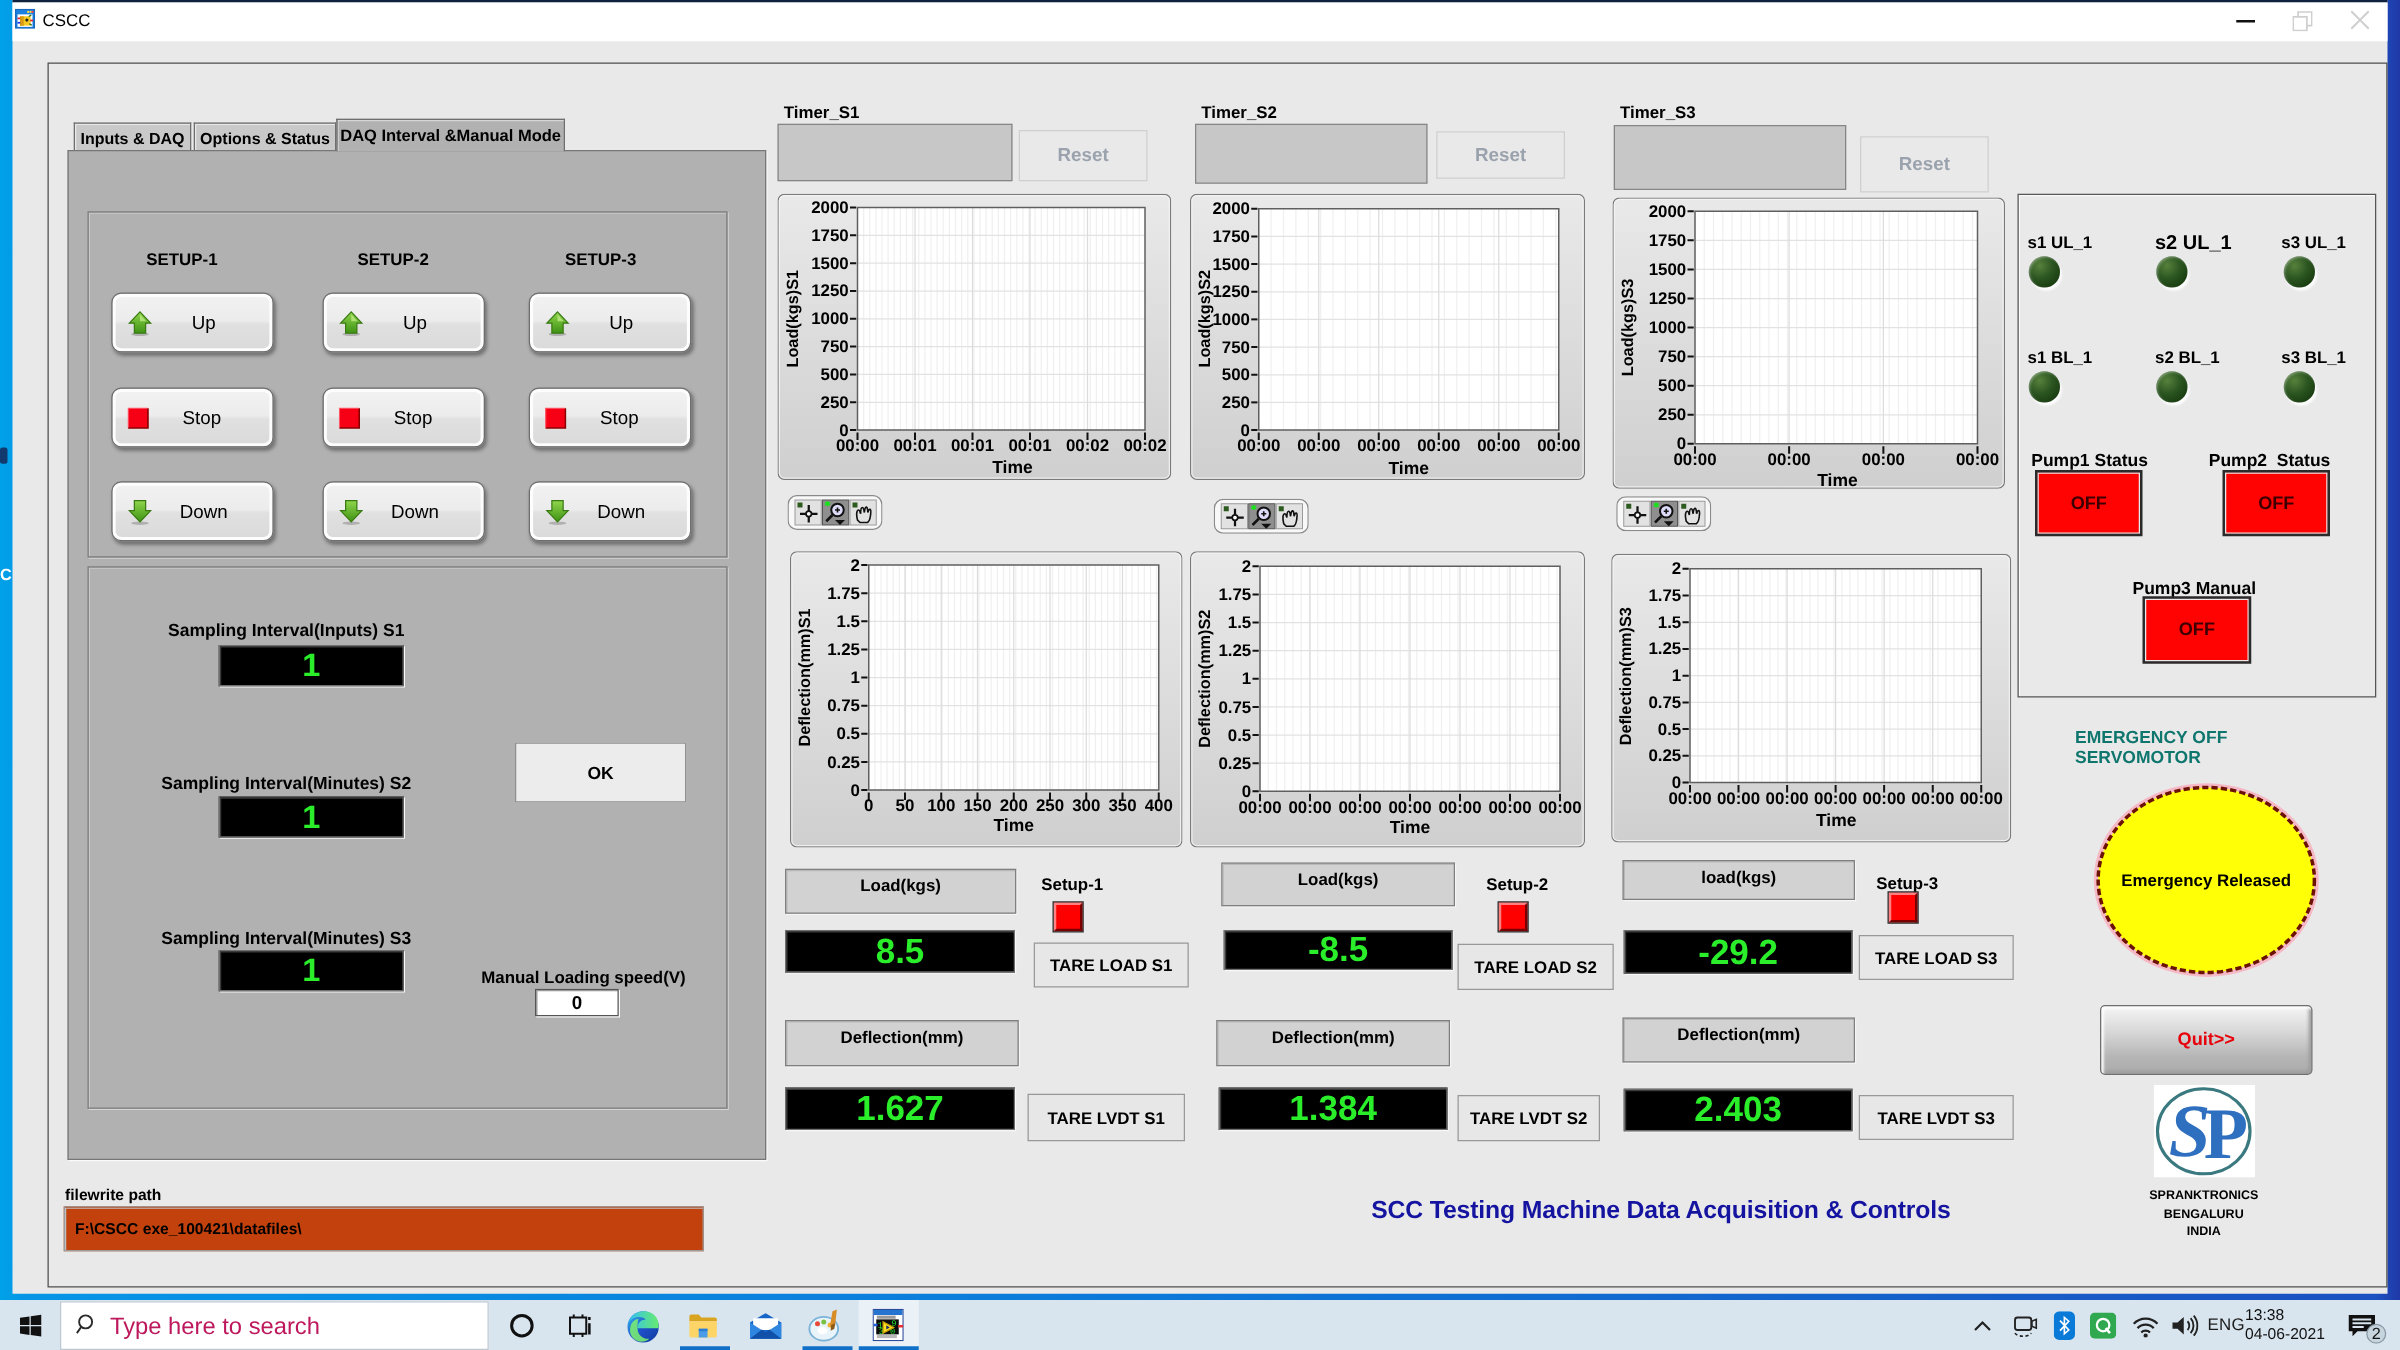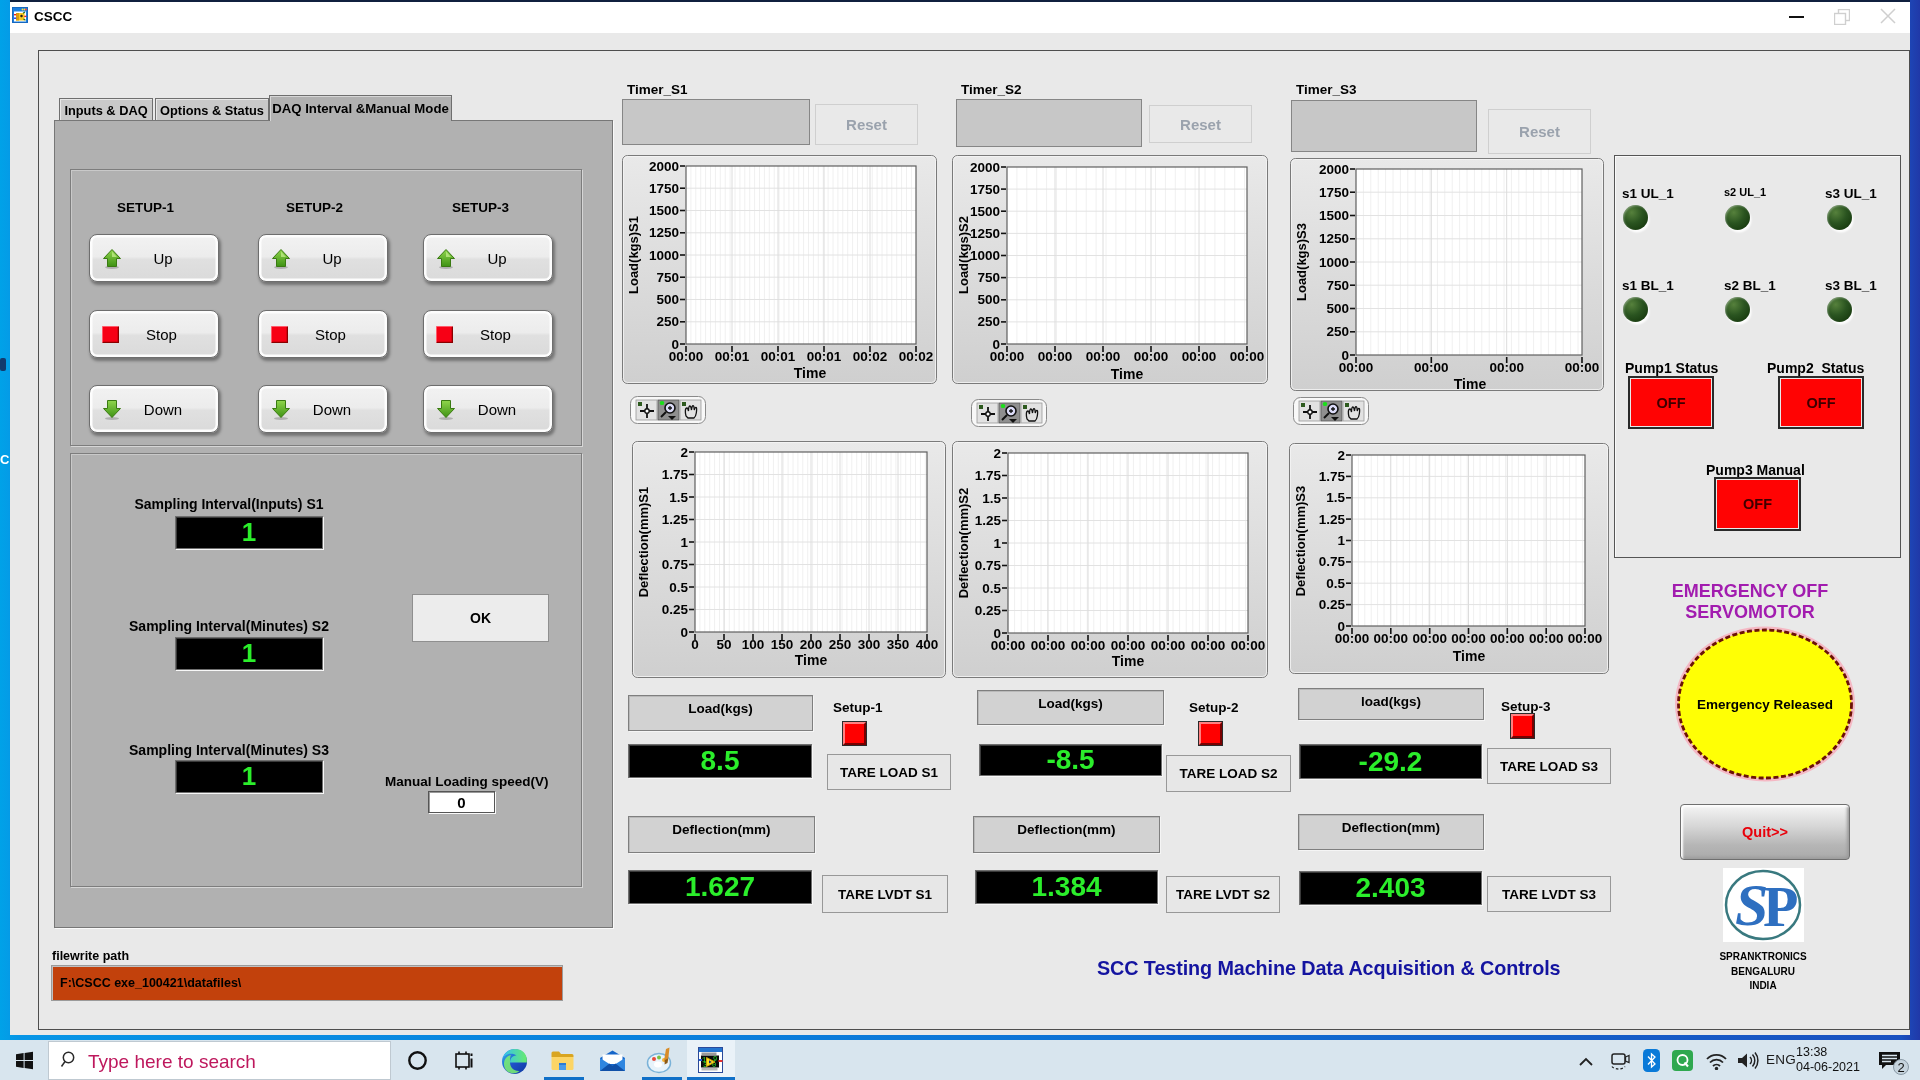--- a/index.html
+++ b/index.html
@@ -30,21 +30,21 @@
     <circle cx="14" cy="2.5" r="0.9" fill="#ff4040"></circle>
 <rect x="4" y="6" width="8.5" height="7.5" fill="#f5c820"></rect>
 <path d="M4 6 L7 6 L7 13.5 L4 13.5 Z" fill="#d89b10"></path>
 <path d="M9.5 7.5 L11 9 L9.5 10.5 L8 9 Z" fill="#222"></path>
 <path d="M8.7 9 L10.3 9 M9.5 8.2 L9.5 9.8" stroke="#222" stroke-width="1.2"></path>
 <rect x="2" y="7" width="2.2" height="1.4" fill="#e82020"></rect>
 <rect x="2" y="10.5" width="2.2" height="1.4" fill="#2030e8"></rect>
 <rect x="12.2" y="8.7" width="2.2" height="1.4" fill="#e82020"></rect>
 <path d="M11 6.2 L13 5 M11.5 12 L13.5 13.2" stroke="#1a6a1a" stroke-width="1.1"></path>
 </svg>
-<div class="lbl" style="left:34px;top:9px;font-size:13.5px;font-weight:bold">CSCC</div>
+<div class="lbl" style="left:34px;top:9px;font-size:13.5px;font-weight:normal">CSCC</div>
 <div class="abs" style="left:1789px;top:16px;width:15px;height:2px;background:#111"></div>
 <svg class="abs" style="left:1834px;top:9px" width="16" height="16">
 <rect x="4.5" y="0.5" width="11" height="11" fill="none" stroke="#cfcfcf" stroke-width="1.4"></rect>
 <rect x="0.5" y="4.5" width="11" height="11" fill="#fff" stroke="#cfcfcf" stroke-width="1.4"></rect>
 </svg>
 <svg class="abs" style="left:1880px;top:8px" width="16" height="16">
 <path d="M1 1 L15 15 M15 1 L1 15" stroke="#cfcfcf" stroke-width="1.5"></path>
 </svg>
 <div class="abs" style="left:38px;top:50px;width:1872px;height:980px;border:1px solid #4e4e4e"></div>
 <div class="abs" style="left:59px;top:98px;width:94px;height:24px;background:#c9c9c9;border:1px solid #6f6f6f;border-bottom:none;box-shadow:inset 1px 1px 0 #e8e8e8;display:flex;align-items:center;justify-content:center;font-weight:bold;font-size:12.8px;white-space:nowrap">Inputs &amp; DAQ</div>
@@ -827,37 +827,37 @@
 <div class="lbl" style="left:1501px;top:699px;font-size:13.5px">Setup-3</div>
 <div class="redsq" style="left:1511px;top:714px;width:23px;height:24px"></div>
 <div class="blackdisp" style="left:1299px;top:744px;width:183px;height:35px;font-size:28px">-29.2</div>
 <div class="tarebtn" style="left:1487px;top:748px;width:124px;height:36px">TARE LOAD S3</div>
 <div class="labbox" style="left:1298px;top:814px;width:186px;height:36px">Deflection(mm)</div>
 <div class="blackdisp" style="left:1299px;top:871px;width:183px;height:34px;font-size:28px">2.403</div>
 <div class="tarebtn" style="left:1487px;top:876px;width:124px;height:36px">TARE LVDT S3</div>
 <div class="abs" style="left:1614px;top:155px;width:287px;height:403px;border:1.5px solid #555;box-shadow:inset 1px 1px 0 #fafafa"></div>
 <div class="lbl" style="left:1622px;top:186px;font-size:13.5px">s1 UL_1</div>
 <div class="led" style="left:1623px;top:205px"></div>
-<div class="lbl" style="left:1724px;top:186px;font-size:11px">s2 UL_1</div>
+<div class="lbl" style="left:1724px;top:186px;font-size:16px">s2 UL_1</div>
 <div class="led" style="left:1725px;top:205px"></div>
 <div class="lbl" style="left:1825px;top:186px;font-size:13.5px">s3 UL_1</div>
 <div class="led" style="left:1827px;top:205px"></div>
 <div class="lbl" style="left:1622px;top:278px;font-size:13.5px">s1 BL_1</div>
 <div class="led" style="left:1623px;top:297px"></div>
 <div class="lbl" style="left:1724px;top:278px;font-size:13.5px">s2 BL_1</div>
 <div class="led" style="left:1725px;top:297px"></div>
 <div class="lbl" style="left:1825px;top:278px;font-size:13.5px">s3 BL_1</div>
 <div class="led" style="left:1827px;top:297px"></div>
 <div class="lbl" style="left:1625px;top:360px;font-size:14px">Pump1 Status</div>
 <div class="offbtn" style="left:1630px;top:378px;width:82px;height:49px">OFF</div>
 <div class="lbl" style="left:1767px;top:360px;font-size:14px">Pump2&nbsp; Status</div>
 <div class="offbtn" style="left:1780px;top:378px;width:82px;height:49px">OFF</div>
 <div class="lbl" style="left:1706px;top:462px;font-size:14px">Pump3 Manual</div>
 <div class="offbtn" style="left:1716px;top:479px;width:83px;height:50px">OFF</div>
-<div class="lbl" style="left:1660px;top:581px;width:180px;text-align:center;font-size:18px;color:#a21caf">EMERGENCY OFF<br>SERVOMOTOR</div>
+<div class="lbl" style="left:1660px;top:581px;width:180px;font-size:14px;color:#0f766e">EMERGENCY OFF<br>SERVOMOTOR</div>
 <svg class="abs" style="left:1674px;top:626px" width="182" height="157">
 <ellipse cx="91" cy="78" rx="88" ry="75.5" fill="none" stroke="#f5b8c4" stroke-width="4"></ellipse>
 <ellipse cx="91" cy="78" rx="86.5" ry="74" fill="#ffff05" stroke="#6b1205" stroke-width="2.8" stroke-dasharray="5 2.5"></ellipse>
 <text x="91" y="83" text-anchor="middle" font-family="Liberation Sans" font-size="13.5" font-weight="bold" fill="#000">Emergency Released</text>
 </svg>
 <div class="abs" style="left:1680px;top:804px;width:170px;height:56px;background:linear-gradient(#f5f5f5,#d6d6d6 40%,#b5b5b5 75%,#ababab);border:1px solid #6f6f6f;border-radius:4px;box-shadow:inset 2px 2px 2px #fdfdfd,inset -2px -2px 3px #9c9c9c;display:flex;align-items:center;justify-content:center;color:#e8000a;font-weight:bold;font-size:14.5px">Quit&gt;&gt;</div>
 <svg class="abs" style="left:1723px;top:868px" width="81" height="74">
 <rect width="81" height="74" fill="#ffffff"></rect>
 <ellipse cx="40" cy="37" rx="37" ry="34" fill="none" stroke="#39797f" stroke-width="2.5"></ellipse>
 <text x="12" y="57" font-family="Liberation Serif, serif" font-size="60" font-weight="bold" fill="#2e6fc0" font-style="italic">S</text>

